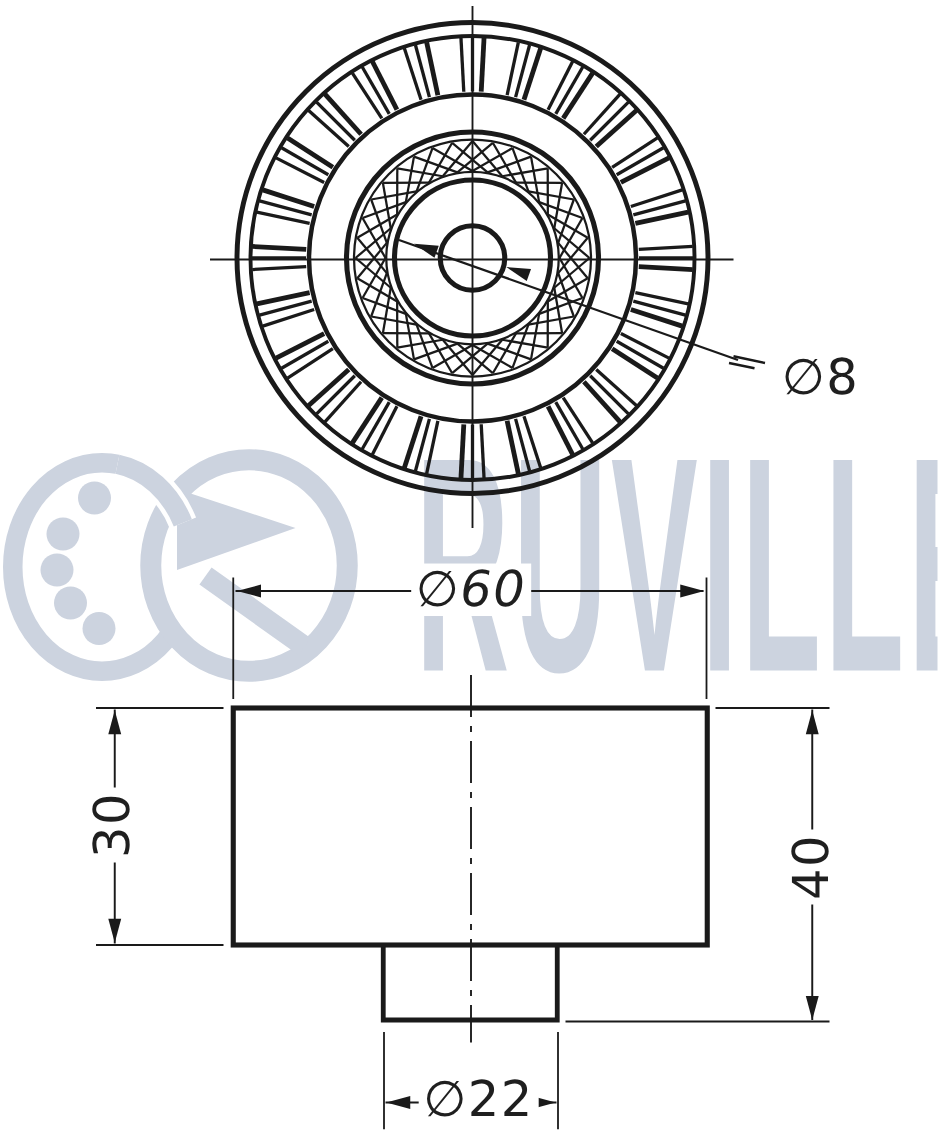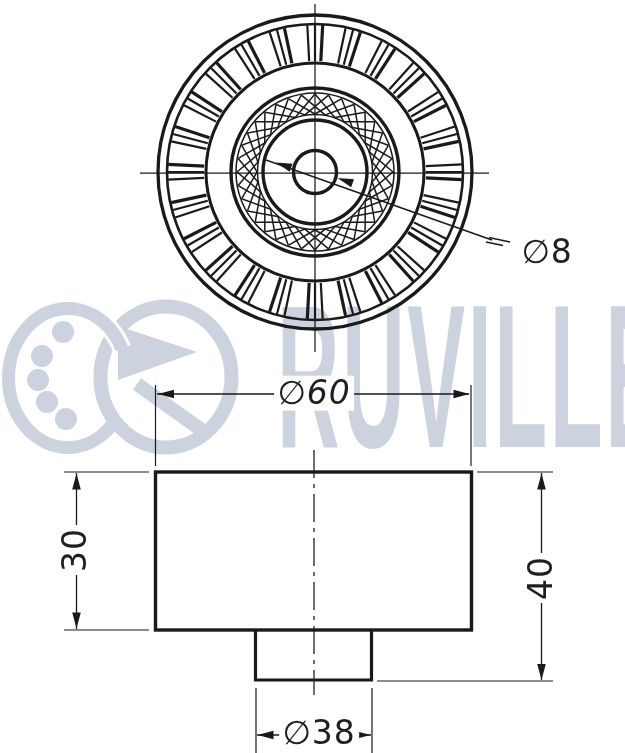--- a/index.html
+++ b/index.html
@@ -239,16 +239,16 @@
         <line x1="256" y1="688" x2="256" y2="753" stroke="#1a1a1a" stroke-width="1.2"></line>
         <line x1="372" y1="688" x2="372" y2="753" stroke="#1a1a1a" stroke-width="1.2"></line>
         <line x1="257" y1="735" x2="371" y2="735" stroke="#1a1a1a" stroke-width="1.3"></line>
         <polygon points="257.5,735 273.5,730.7 273.5,739.3" fill="#1a1a1a"></polygon>
         <polygon points="370.5,735 354.5,739.3 354.5,730.7" fill="#1a1a1a"></polygon>
       </g>
   </svg>
 
   <div class="dim-label" style="left:314px;top:393px;font-style:italic;">∅60</div>
   <div class="dim-label" style="left:547px;top:252px;background:transparent;">∅8</div>
-  <div class="dim-label" style="left:319px;top:733px;">∅38</div>
+  <div class="dim-label" style="left:319px;top:733px;">∅22</div>
   <div class="dim-label rot" style="left:75px;top:550px;">30</div>
   <div class="dim-label rot" style="left:541px;top:578px;">40</div>
 </div>
 
 </body></html>

